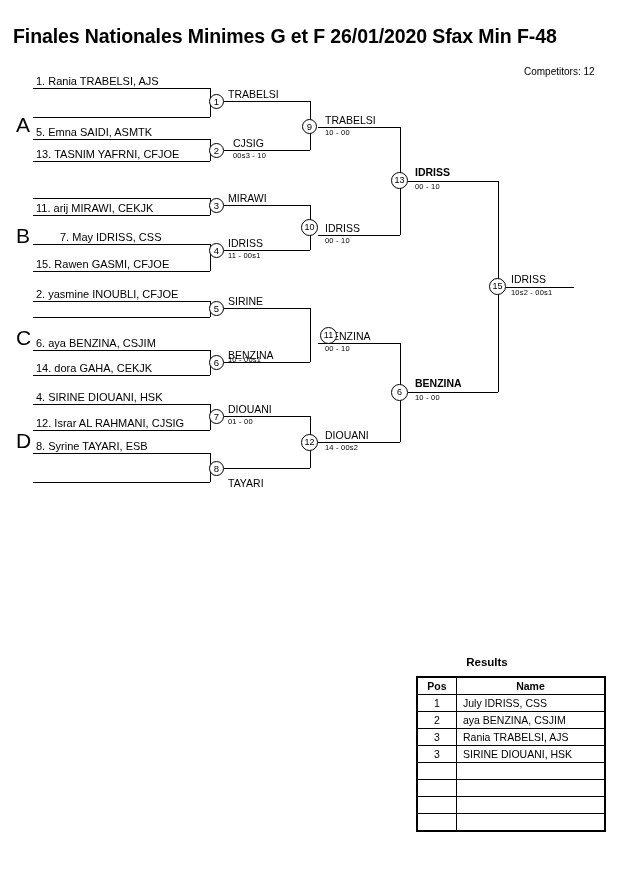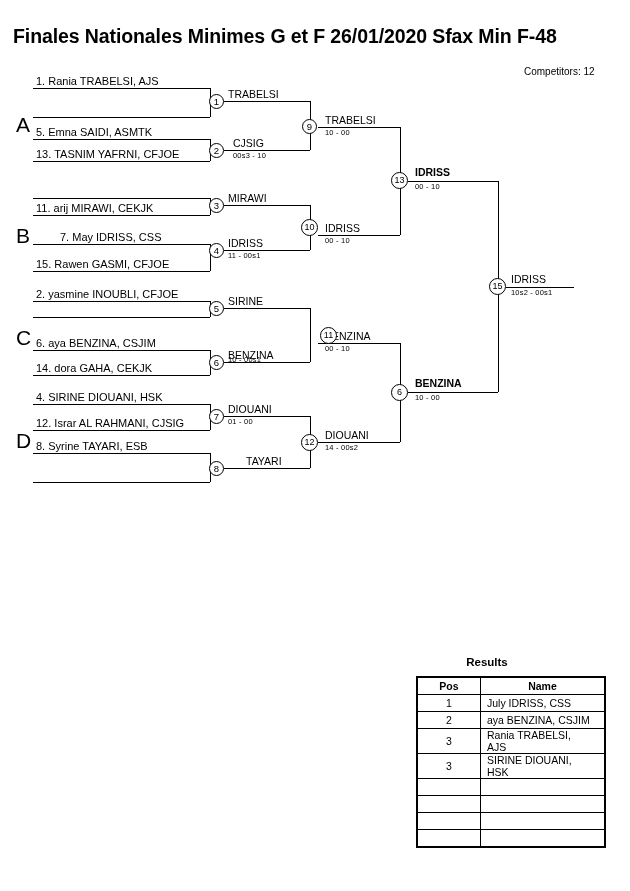--- a/index.html
+++ b/index.html
@@ -45,21 +45,21 @@
   .res-title{
     position:absolute;left:487px;top:656px;font-size:11.5px;font-weight:bold;
     transform:translateX(-50%);
   }
   .res-table{
     position:absolute;left:416px;top:676px;width:190px;
     border-collapse:collapse;border:2px solid #000;
   }
   .res-table td,.res-table th{
     border:1px solid #000;font-size:10.5px;font-weight:normal;height:16px;
-    padding:0 14px;
+    padding:0 2px;
   }
   .res-table th{font-weight:bold;text-align:center;}
   .res-table td.pos{width:34px;text-align:center;}
   .res-table td.nm{text-align:left;padding-left:6px;}
 </style>
 </head>
 <body>
 
 <div id="stage">
 
@@ -148,21 +148,21 @@
 
   <div class="conn h" style="left:224px;top:362px;width:86px;"></div>
   <div class="win" style="left:228px;top:349px;">BENZINA</div>
   <div class="score" style="left:228px;top:355px;">10 - 00s1</div>
 
   <div class="conn h" style="left:224px;top:416px;width:86px;"></div>
   <div class="win" style="left:228px;top:403px;">DIOUANI</div>
   <div class="score" style="left:228px;top:417px;">01 - 00</div>
 
   <div class="conn h" style="left:224px;top:468px;width:86px;"></div>
-  <div class="win" style="left:228px;top:455px;margin-left:18px;">TAYARI</div>
+  <div class="win" style="left:228px;top:477px;">TAYARI</div>
 
   <div class="conn v" style="left:310px;top:101px;height:49px;"></div>
   <div class="conn v" style="left:310px;top:205px;height:45px;"></div>
   <div class="conn v" style="left:310px;top:308px;height:54px;"></div>
   <div class="conn v" style="left:310px;top:416px;height:52px;"></div>
 
   <div class="node" style="left:302px;top:119px;">9</div>
   <div class="node wide" style="left:301px;top:219px;">10</div>
   <div class="node wide" style="left:312px;top:327px;margin-left:8px;">11</div>
   <div class="node wide" style="left:301px;top:434px;">12</div>

